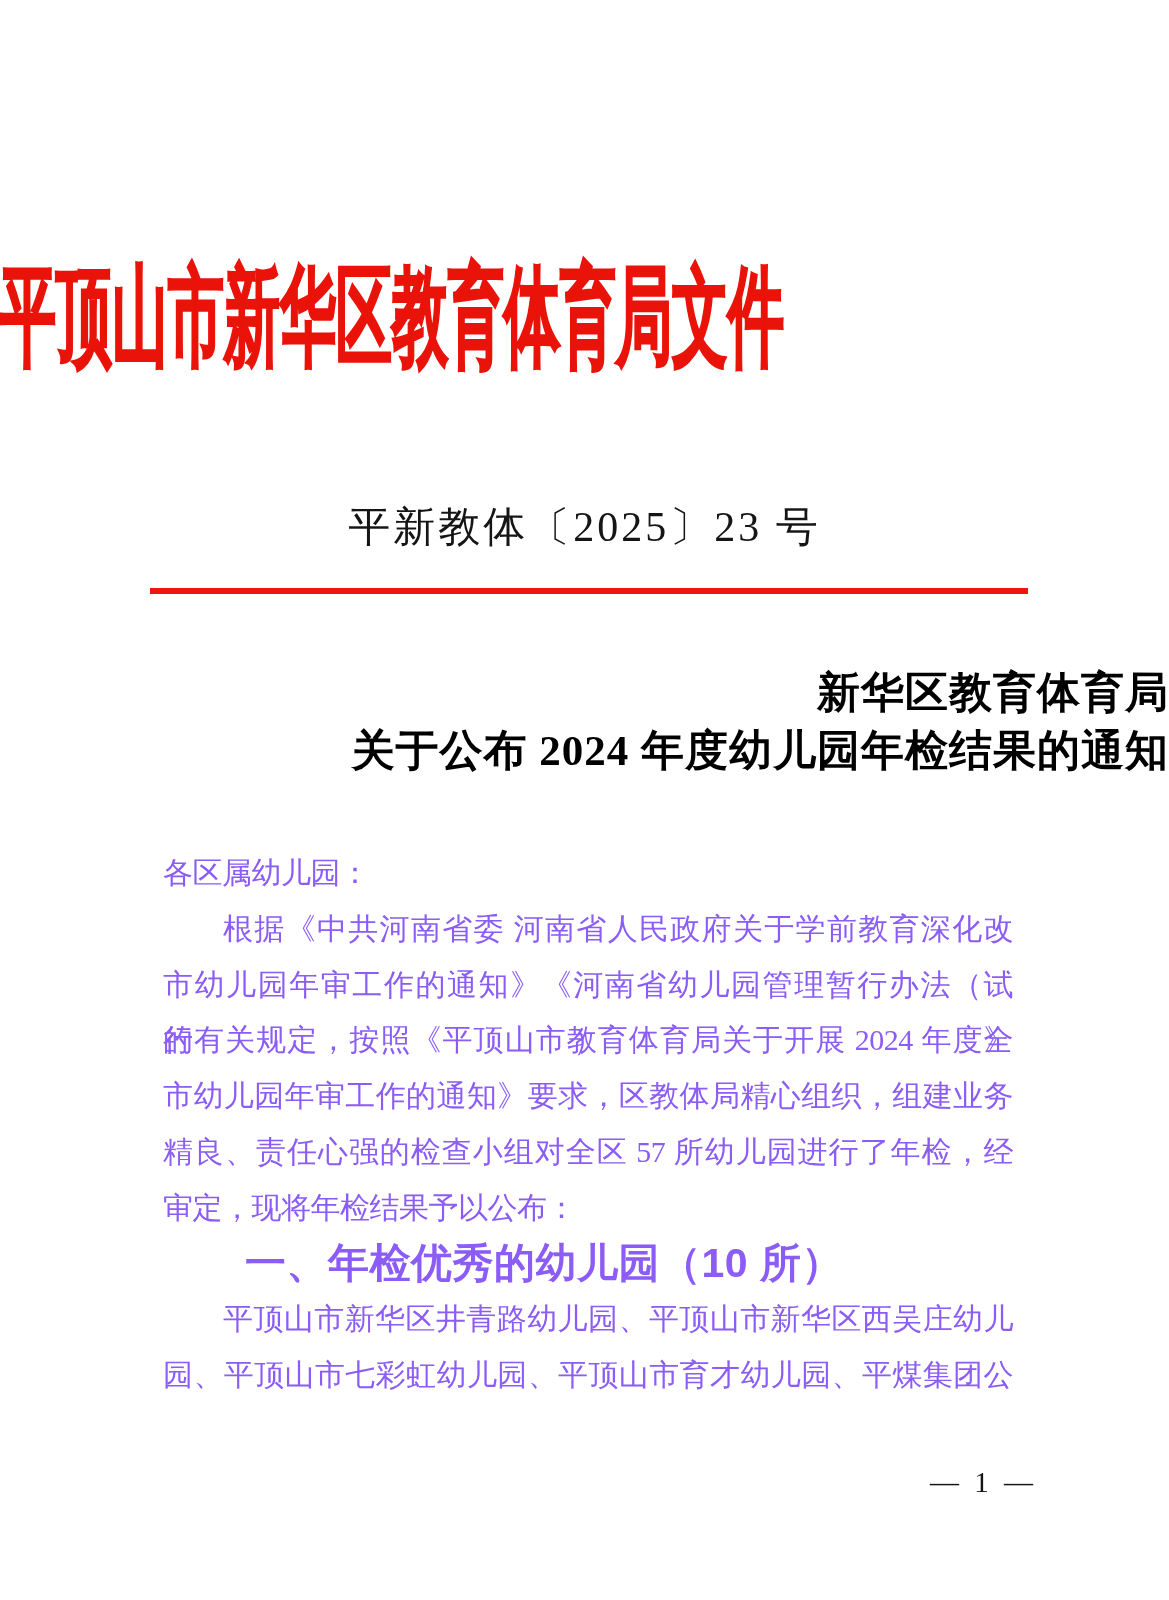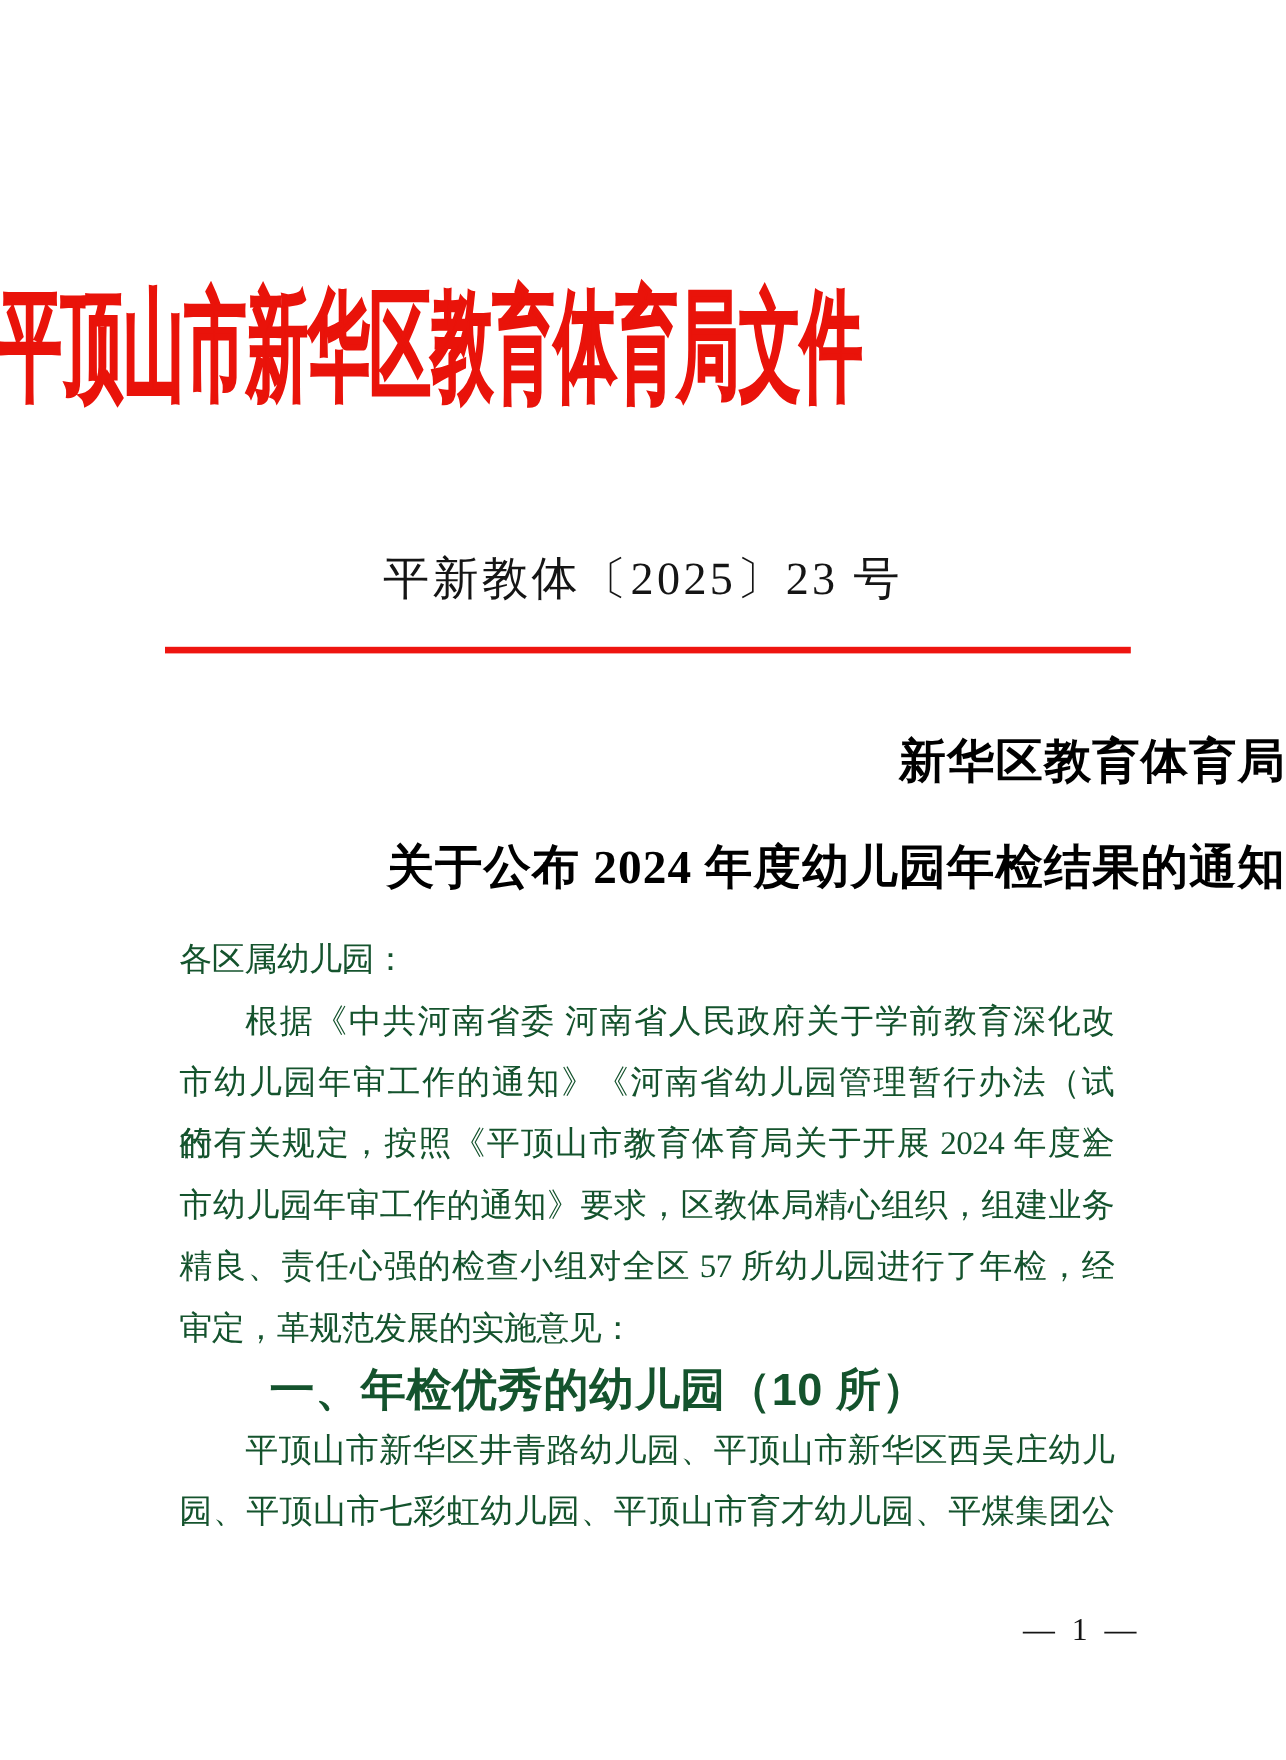--- a/index.html
+++ b/index.html
@@ -68,35 +68,35 @@
     left: 0;
     width: 100%;
     text-align: right;
     font-size: 43px;
     line-height: 50px;
     font-weight: 900;
     letter-spacing: 1px;
     color: #000000;
   }
   .doc-title.t1 { top: 668px; }
-  .doc-title.t2 { top: 726px; margin-top: 39px; }
+  .doc-title.t2 { top: 726px; }
 
   
   .body-block {
     position: absolute;
     top: 845px;
     left: 163px;
     width: 850px;
   }
   .body-line {
     height: 55.8px;
     line-height: 55.8px;
     font-size: 30px;
     letter-spacing: -0.5px;
-    color: #14532d;
+    color: #8b5cf6;
     white-space: normal;
     overflow: visible;
   }
   .body-line.justify {
     text-align: justify;
     text-align-last: justify;
   }
   .body-line.indent {
     padding-left: 2em;
   }
@@ -134,21 +134,21 @@
 
   <div class="doc-title t2">关于公布 2024 年度幼儿园年检结果的通知</div>
 
   <div class="body-block" id="body-lines">
       <div class="body-line">各区属幼儿园：</div>
       <div class="body-line justify indent">根据《中共河南省委 河南省人民政府关于学前教育深化改</div>
       <div class="body-line justify">市幼儿园年审工作的通知》《河南省幼儿园管理暂行办法（试行）》</div>
       <div class="body-line justify">的有关规定，按照《平顶山市教育体育局关于开展 2024 年度全</div>
       <div class="body-line justify">市幼儿园年审工作的通知》要求，区教体局精心组织，组建业务</div>
       <div class="body-line justify">精良、责任心强的检查小组对全区 57 所幼儿园进行了年检，经</div>
-      <div class="body-line">审定，革规范发展的实施意见：</div>
+      <div class="body-line">审定，现将年检结果予以公布：</div>
       <div class="body-line indent bold">一、年检优秀的幼儿园（10 所）</div>
       <div class="body-line justify indent">平顶山市新华区井青路幼儿园、平顶山市新华区西吴庄幼儿</div>
       <div class="body-line justify">园、平顶山市七彩虹幼儿园、平顶山市育才幼儿园、平煤集团公</div>
     </div>
 
   <div class="page-number">— 1 —</div>
 
 </div>
 
 </body></html>

